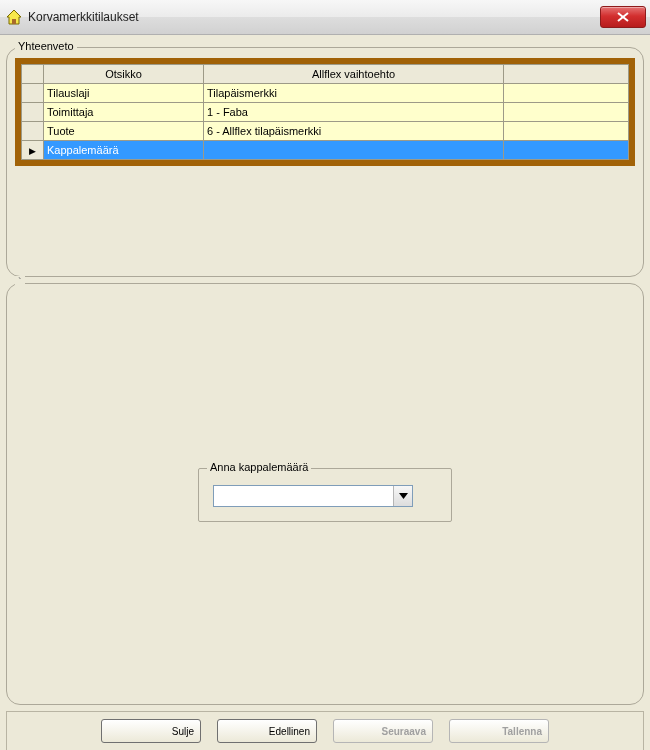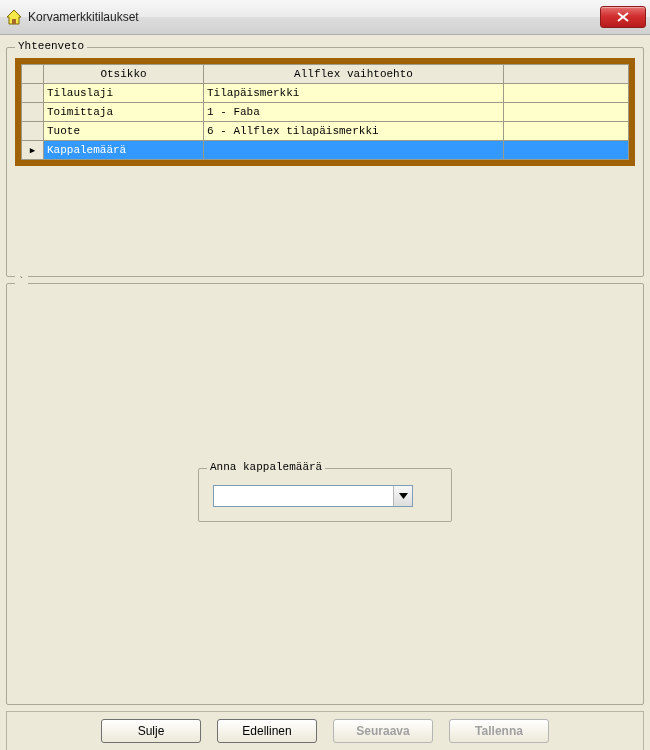--- a/index.html
+++ b/index.html
@@ -52,22 +52,21 @@
     height: calc(750px - 28px);
     display: flex;
     flex-direction: column;
   }
   .groupbox {
     border: 1px solid #aca899;
     background: #ECE9D8;
     position: relative;
     padding: 10px 8px 8px 8px;
     box-sizing: border-box;
-    border-radius: 2px;
-    font-family: Liberation Mono, monospace;
+    border-radius: 14px;
   }
   .groupbox > .legend {
     position: absolute;
     top: -8px;
     left: 8px;
     padding: 0 3px;
     background: #ECE9D8;
     font-size: 11px;
   }
   .top-group {
@@ -89,22 +88,23 @@
     gap: 16px;
     background: #ECE9D8;
   }
   .win-button {
     width: 100px;
     height: 24px;
     background: linear-gradient(to bottom, #ffffff 0%, #ECE9D8 100%);
     border: 1px solid #707070;
     border-radius: 3px;
     font-family: inherit;
-    font-size: 12px;
+    font-size: 10px;
     cursor: pointer;
+    text-align: right;
   }
   .win-button:disabled {
     color: #a0a0a0;
     border-color: #b5b5b5;
     cursor: default;
     font-weight: bold;
   }
 
   
   .summary-grid {

